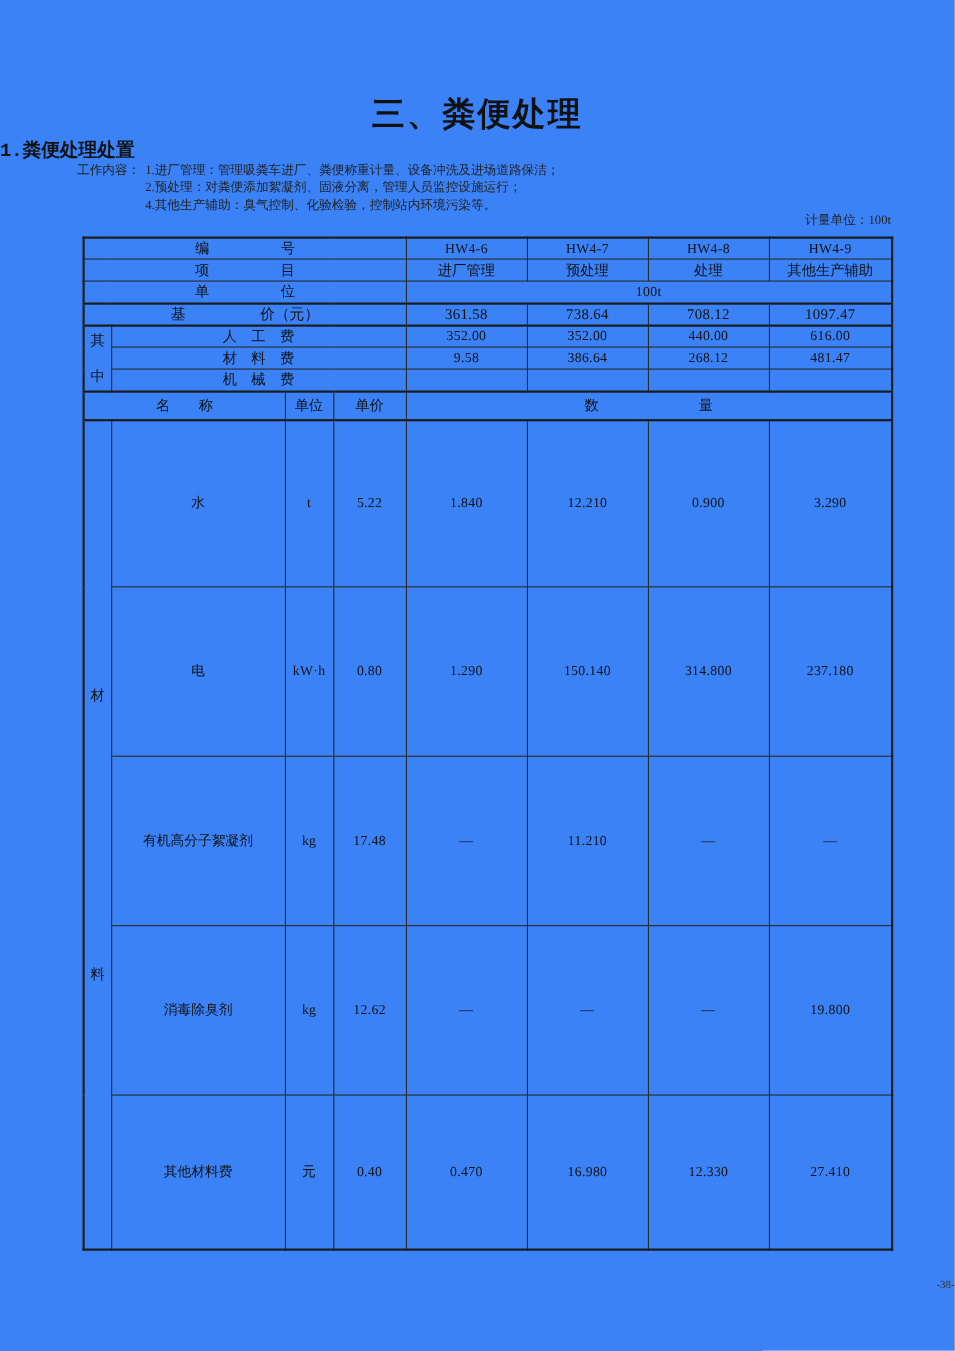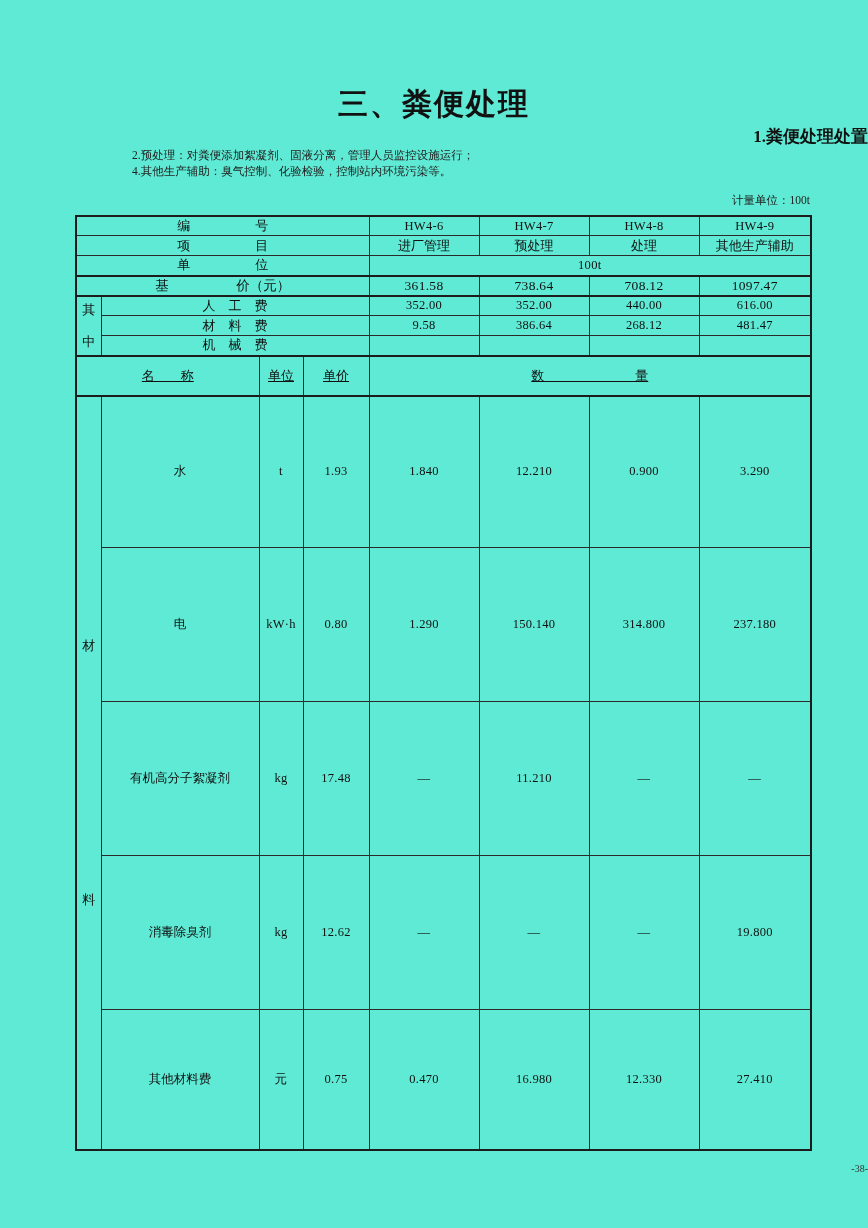--- a/index.html
+++ b/index.html
@@ -1,32 +1,32 @@
 <!DOCTYPE html>
 <html><head>
 <meta charset="utf-8">
 <style>
   * { margin:0; padding:0; box-sizing:border-box; }
   html,body { background:#e8e8e8; }
   .page {
     position:relative; width:868px; height:1228px; margin:0 auto;
-    background:#5eead4; color:#111;
+    background:#3b82f6; color:#111;
     font-family:"Liberation Serif","DejaVu Serif",serif;
     overflow:hidden;
   }
   .doc-title {
     position:absolute; top:84px; left:0; width:100%;
     text-align:center; font-size:30px; font-weight:bold;
     font-family:"Liberation Sans","DejaVu Sans",sans-serif;
     letter-spacing:2px;
   }
   .doc-subtitle {
     position:absolute; top:125px; left:0; width:100%;
-    text-align:right; font-size:17px; font-weight:bold;
-    font-family:Liberation Serif, serif;
+    text-align:left; font-size:17px; font-weight:bold;
+    font-family:Liberation Mono, monospace;
   }
   .work-content {
     position:absolute; top:148px; left:70px; width:600px;
     font-size:11.5px; line-height:15.8px; color:#222;
   }
   .wc-line { white-space:nowrap; }
   .wc-label { display:inline-block; width:62px; }
   .wc-indent { padding-left:62px; }
   .unit-note {
     position:absolute; top:193px; right:58px;
@@ -35,21 +35,21 @@
   table.price-table {
     position:absolute; left:75px; top:215px;
     width:735px; border-collapse:collapse; table-layout:fixed;
     font-size:13px; color:#111;
   }
   table.price-table td {
     border:1px solid #2a2a2a; text-align:center; vertical-align:middle;
     padding:0; overflow:hidden; white-space:nowrap;
   }
   table.price-table { border:2px solid #1c1c1c; }
-  tr.h19 { height:18px; } tr.h20 { height:20px; } tr.h26 { height:40px;text-decoration:underline; }
+  tr.h19 { height:18px; } tr.h20 { height:20px; } tr.h26 { height:26px; }
   tr.m152 { height:152px; } tr.m154 { height:154px; } tr.m140 { height:140px;font-family:Liberation Serif, serif; }
   tr.r-base td { border-top:2px solid #1c1c1c; border-bottom:2px solid #1c1c1c; font-weight:normal; font-size:13.5px; }
   tr.r-namehdr td { border-top:2px solid #1c1c1c; border-bottom:2px solid #1c1c1c; }
   td.num { font-size:12.5px; letter-spacing:0.3px; }
   td.mat-name { text-align:left; padding-left:4px; font-size:12.5px; }
   .vstack {
     display:flex; flex-direction:column; align-items:center; justify-content:center;
     width:100%; font-size:13px;
   }
   .vstack.zhong { height:58px; gap:14px; }
@@ -61,20 +61,21 @@
 </style>
 </head>
 <body>
 
 <div class="page">
 
   <div class="doc-title">三、粪便处理</div>
   <div class="doc-subtitle">1.粪便处理处置</div>
 
   <div class="work-content">
+    <div class="wc-line"><span class="wc-label">工作内容：</span><span>1.进厂管理：管理吸粪车进厂、粪便称重计量、设备冲洗及进场道路保洁；</span></div>
     <div class="wc-line wc-indent">2.预处理：对粪便添加絮凝剂、固液分离，管理人员监控设施运行；</div>
     <div class="wc-line wc-indent">4.其他生产辅助：臭气控制、化验检验，控制站内环境污染等。</div>
   </div>
 
   <div class="unit-note">计量单位：100t</div>
 
   <table class="price-table">
     <colgroup>
       <col style="width:25px">
         <col style="width:158px">
@@ -147,21 +148,21 @@
 
       <tr class="m152">
         <td rowspan="5">
           <div class="vstack cailiao">
             <span>材</span>
             <span>料</span>
           </div>
         </td>
         <td class="mat-name">水</td>
         <td class="num">t</td>
-        <td class="num">1.93</td>
+        <td class="num">5.22</td>
         <td class="num">1.840</td>
         <td class="num">12.210</td>
         <td class="num">0.900</td>
         <td class="num">3.290</td>
       </tr>
       <tr class="m154">
         <td class="mat-name">电</td>
         <td class="num">kW·h</td>
         <td class="num">0.80</td>
         <td class="num">1.290</td>
@@ -183,21 +184,21 @@
         <td class="num">kg</td>
         <td class="num">12.62</td>
         <td class="num">—</td>
         <td class="num">—</td>
         <td class="num">—</td>
         <td class="num">19.800</td>
       </tr>
       <tr class="m140">
         <td class="mat-name">其他材料费</td>
         <td class="num">元</td>
-        <td class="num">0.75</td>
+        <td class="num">0.40</td>
         <td class="num">0.470</td>
         <td class="num">16.980</td>
         <td class="num">12.330</td>
         <td class="num">27.410</td>
       </tr>
     </tbody>
   </table>
 
   <div class="page-number">-38-</div>
 

